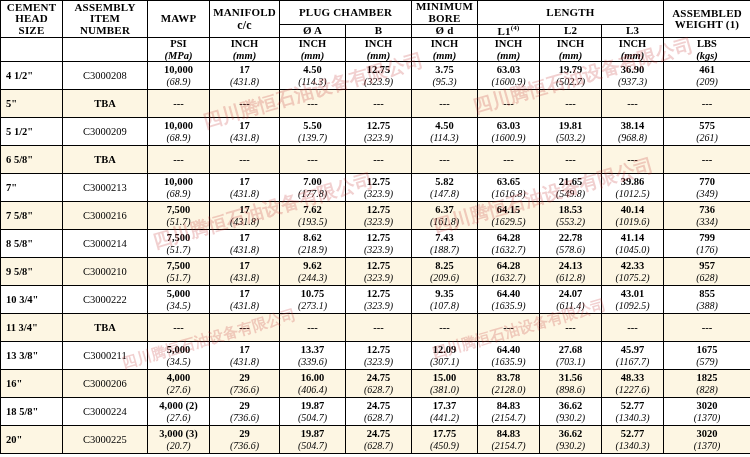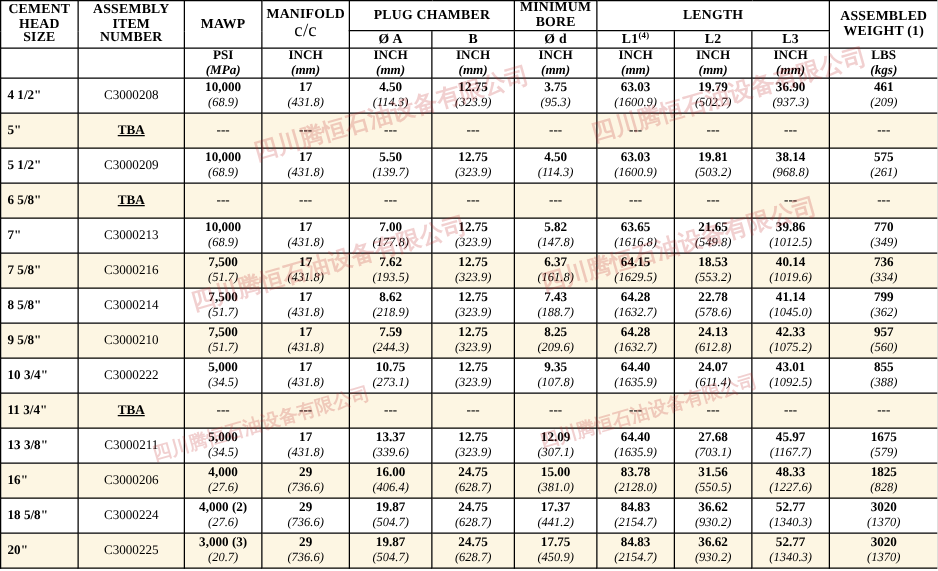--- a/index.html
+++ b/index.html
@@ -1,29 +1,29 @@
 <!DOCTYPE html>
 <html><head>
 <meta charset="utf-8">
 <style>
   html,body{margin:0;padding:0;background:#fff;}
   body{font-family:"Liberation Serif", serif;}
   #sheet{width:750px;height:457px;position:relative;overflow:hidden;background:#fff;}
   table{border-collapse:collapse;width:750px;table-layout:fixed;}
   td,th{border:1px solid #000;text-align:center;vertical-align:middle;padding:0;}
   .hdr td{font-weight:bold;font-size:11px;line-height:1.05;letter-spacing:.2px;background:#fff;}
-  .hdr .sub{font-size:15px;font-weight:normal;}
+  .hdr .sub{font-size:12px;font-weight:bold;}
   .unitrow td{font-weight:bold;font-style:italic;font-size:10.5px;line-height:1.1;}
   .unitrow .u1{font-style:normal;}
   .datarow td{font-size:10.5px;line-height:1.12;height:27px;}
   .datarow .main{display:block;font-weight:bold;}
   .datarow .alt{display:block;font-style:italic;color:#000;font-size:10px;}
   .shade td{background:#fdf6e3;}
   .colsize{text-align:left;padding-left:5px;font-weight:bold;}
-  .tba{font-weight:bold;text-decoration:underline;}
+  .tba{font-weight:bold;}
   sup{font-size:7px;vertical-align:super;}
   
   .wm{position:absolute;pointer-events:none;color:rgba(190,40,40,0.22);
       font-family:"DejaVu Sans", sans-serif;font-weight:bold;white-space:nowrap;
       transform:rotate(-16deg);transform-origin:left top;font-size:19px;}
   .wm2{font-size:15px;}
 </style>
 </head>
 <body>
 
@@ -399,36 +399,36 @@
           <td>
             <span class="main">22.78</span>
             <span class="alt">(578.6)</span>
           </td>
           <td>
             <span class="main">41.14</span>
             <span class="alt">(1045.0)</span>
           </td>
           <td>
             <span class="main">799</span>
-            <span class="alt">(362)</span>
+            <span class="alt">(176)</span>
           </td>
         </tr>
         <tr class="datarow shade">
           <td class="colsize">9 5/8"</td>
           <td>C3000210</td>
           <td>
             <span class="main">7,500</span>
             <span class="alt">(51.7)</span>
           </td>
           <td>
             <span class="main">17</span>
             <span class="alt">(431.8)</span>
           </td>
           <td>
-            <span class="main">7.59</span>
+            <span class="main">9.62</span>
             <span class="alt">(244.3)</span>
           </td>
           <td>
             <span class="main">12.75</span>
             <span class="alt">(323.9)</span>
           </td>
           <td>
             <span class="main">8.25</span>
             <span class="alt">(209.6)</span>
           </td>
@@ -439,21 +439,21 @@
           <td>
             <span class="main">24.13</span>
             <span class="alt">(612.8)</span>
           </td>
           <td>
             <span class="main">42.33</span>
             <span class="alt">(1075.2)</span>
           </td>
           <td>
             <span class="main">957</span>
-            <span class="alt">(560)</span>
+            <span class="alt">(628)</span>
           </td>
         </tr>
         <tr class="datarow">
           <td class="colsize">10 3/4"</td>
           <td>C3000222</td>
           <td>
             <span class="main">5,000</span>
             <span class="alt">(34.5)</span>
           </td>
           <td>
@@ -591,21 +591,21 @@
           <td>
             <span class="main">15.00</span>
             <span class="alt">(381.0)</span>
           </td>
           <td>
             <span class="main">83.78</span>
             <span class="alt">(2128.0)</span>
           </td>
           <td>
             <span class="main">31.56</span>
-            <span class="alt">(550.5)</span>
+            <span class="alt">(898.6)</span>
           </td>
           <td>
             <span class="main">48.33</span>
             <span class="alt">(1227.6)</span>
           </td>
           <td>
             <span class="main">1825</span>
             <span class="alt">(828)</span>
           </td>
         </tr>

